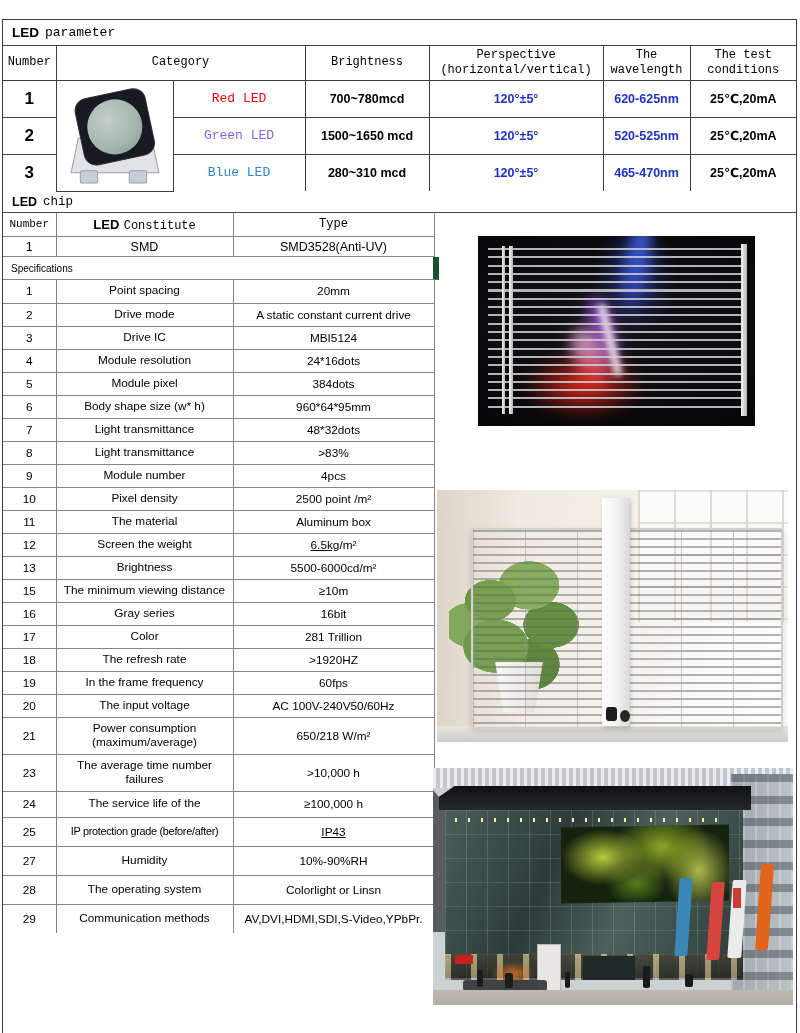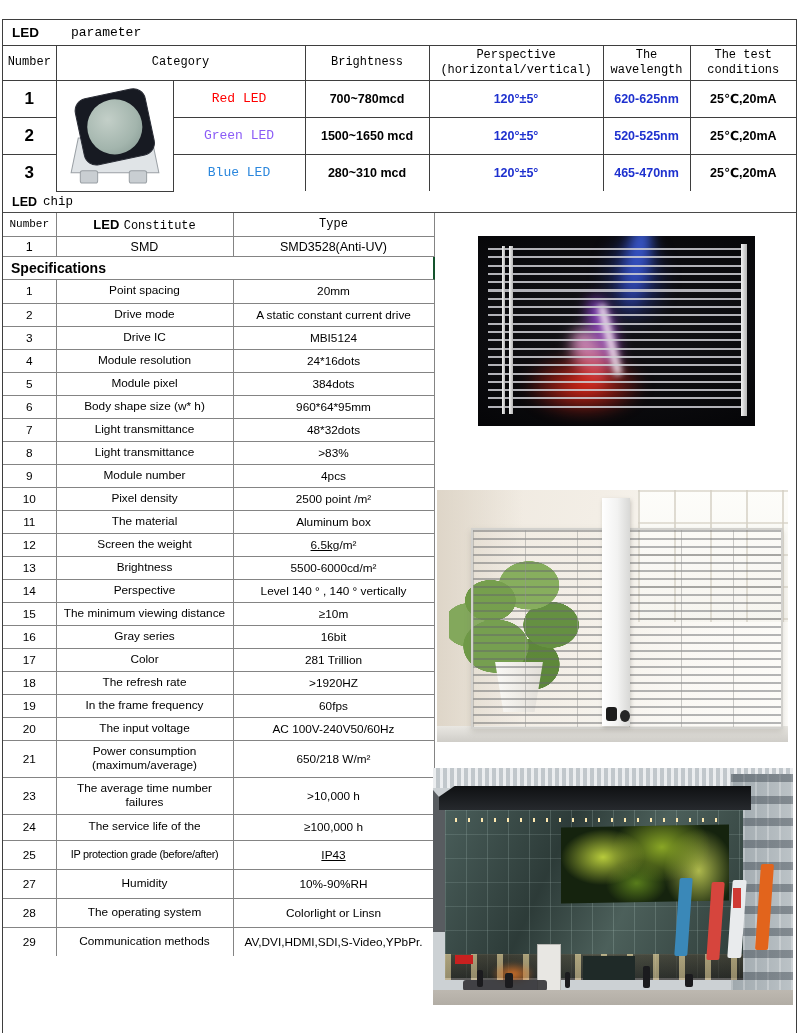--- a/index.html
+++ b/index.html
@@ -2,21 +2,21 @@
 <html><head>
 <meta charset="utf-8">
 <style>
   html,body{margin:0;padding:0}
   body{width:800px;height:1033px;background:#fff;font-family:"Liberation Sans","DejaVu Sans",sans-serif;color:#000;}
   .page{position:relative;width:800px;height:1033px;background:#fff;overflow:hidden}
   .doc{position:absolute;left:2px;top:19px;width:793px;height:1017px;border:1px solid #3e3e3e;box-sizing:content-box}
   
   .title-bar{height:25px;display:flex;align-items:center;padding-left:9px;border-bottom:1px solid #3e3e3e;font-size:13px}
   .title-bar b{font-size:13.5px}
-  .title-bar .rest{margin-left:32px;font-family:"Liberation Mono","DejaVu Sans Mono",monospace}
+  .title-bar .rest{margin-left:6px;font-family:"Liberation Mono","DejaVu Sans Mono",monospace}
   .chip-bar{height:20px;display:flex;align-items:center;padding-left:9px;border-bottom:1px solid #4a4a4a;font-size:12.5px}
   .chip-bar .rest{margin-left:6px;font-family:"Liberation Mono","DejaVu Sans Mono",monospace}
   
   table{border-collapse:collapse;table-layout:fixed}
   .t1{width:793px}
   .t1 td{border:1px solid #3e3e3e;text-align:center;vertical-align:middle;overflow:hidden}
   .t1 td:first-child{border-left:none}.t1 td:last-child{border-right:none}.t1 tr:first-child td{border-top:none}.t1 tr:last-child td{border-bottom:none}
   .t1 tr.hdr{height:34px}
   .t1 tr.r{height:36px}
   .hc{font-family:"Liberation Mono","DejaVu Sans Mono",monospace;font-size:12px;line-height:15px;font-weight:normal}
@@ -26,21 +26,21 @@
   .leftcol{width:431px}
   .t2{width:431px}
   .t2 td,.t3 td{border:1px solid #848484;text-align:center;vertical-align:middle;padding:0 2px;overflow:hidden}
   .t2 td:first-child,.t3 td:first-child{border-left:none}
   .t2 tr:first-child td{border-top:none}
   .t3 tr:first-child td{border-top:none}
   .t3 tr:last-child td{border-bottom:none}
   .t2 tr.hdr{height:24px}
   .t2 tr.data{height:20px;font-size:12.5px}
   .t2 .hc2{font-family:"Liberation Mono","DejaVu Sans Mono",monospace;font-size:12px}
-  .spec-bar{width:422px;height:22px;border-right:2px solid #14532d;border-bottom:1px solid #848484;font-weight:bold;font-size:14px;display:flex;align-items:center;padding-left:8px}
+  .spec-bar{width:422px;height:22px;border-right:6px solid #14532d;border-bottom:1px solid #848484;font-weight:normal;font-size:10px;display:flex;align-items:center;padding-left:8px}
   .t3{width:431px;font-size:11.8px}
   .t3 tr{height:23px}
   .t3 tr.tall{height:37px}
   .t3 tr.mid{height:26px}
   .t3 tr.lastg{height:29px}
   .t3 .sl{line-height:1.18}
   .u{text-decoration:underline}
   .sm{font-size:10.9px;letter-spacing:-0.3px;white-space:nowrap}
   
   .ph{position:absolute;overflow:hidden}
@@ -286,25 +286,20 @@
               <td>12</td>
               <td class="sl">Screen the weight</td>
               <td><span class="u">6.5kg</span><span>/m²</span></td>
             </tr>
         <tr>
               <td>13</td>
               <td class="sl">Brightness</td>
               <td><span class="u"></span><span>5500-6000cd/m²</span></td>
             </tr>
         <tr>
-              <td>14</td>
-              <td class="sl">Perspective</td>
-              <td><span class="u"></span><span>Level 140 ° , 140 °  vertically</span></td>
-            </tr>
-        <tr>
               <td>15</td>
               <td class="sl">The minimum viewing distance</td>
               <td><span class="u"></span><span>≥10m</span></td>
             </tr>
         <tr>
               <td>16</td>
               <td class="sl">Gray series</td>
               <td><span class="u"></span><span>16bit</span></td>
             </tr>
         <tr>

